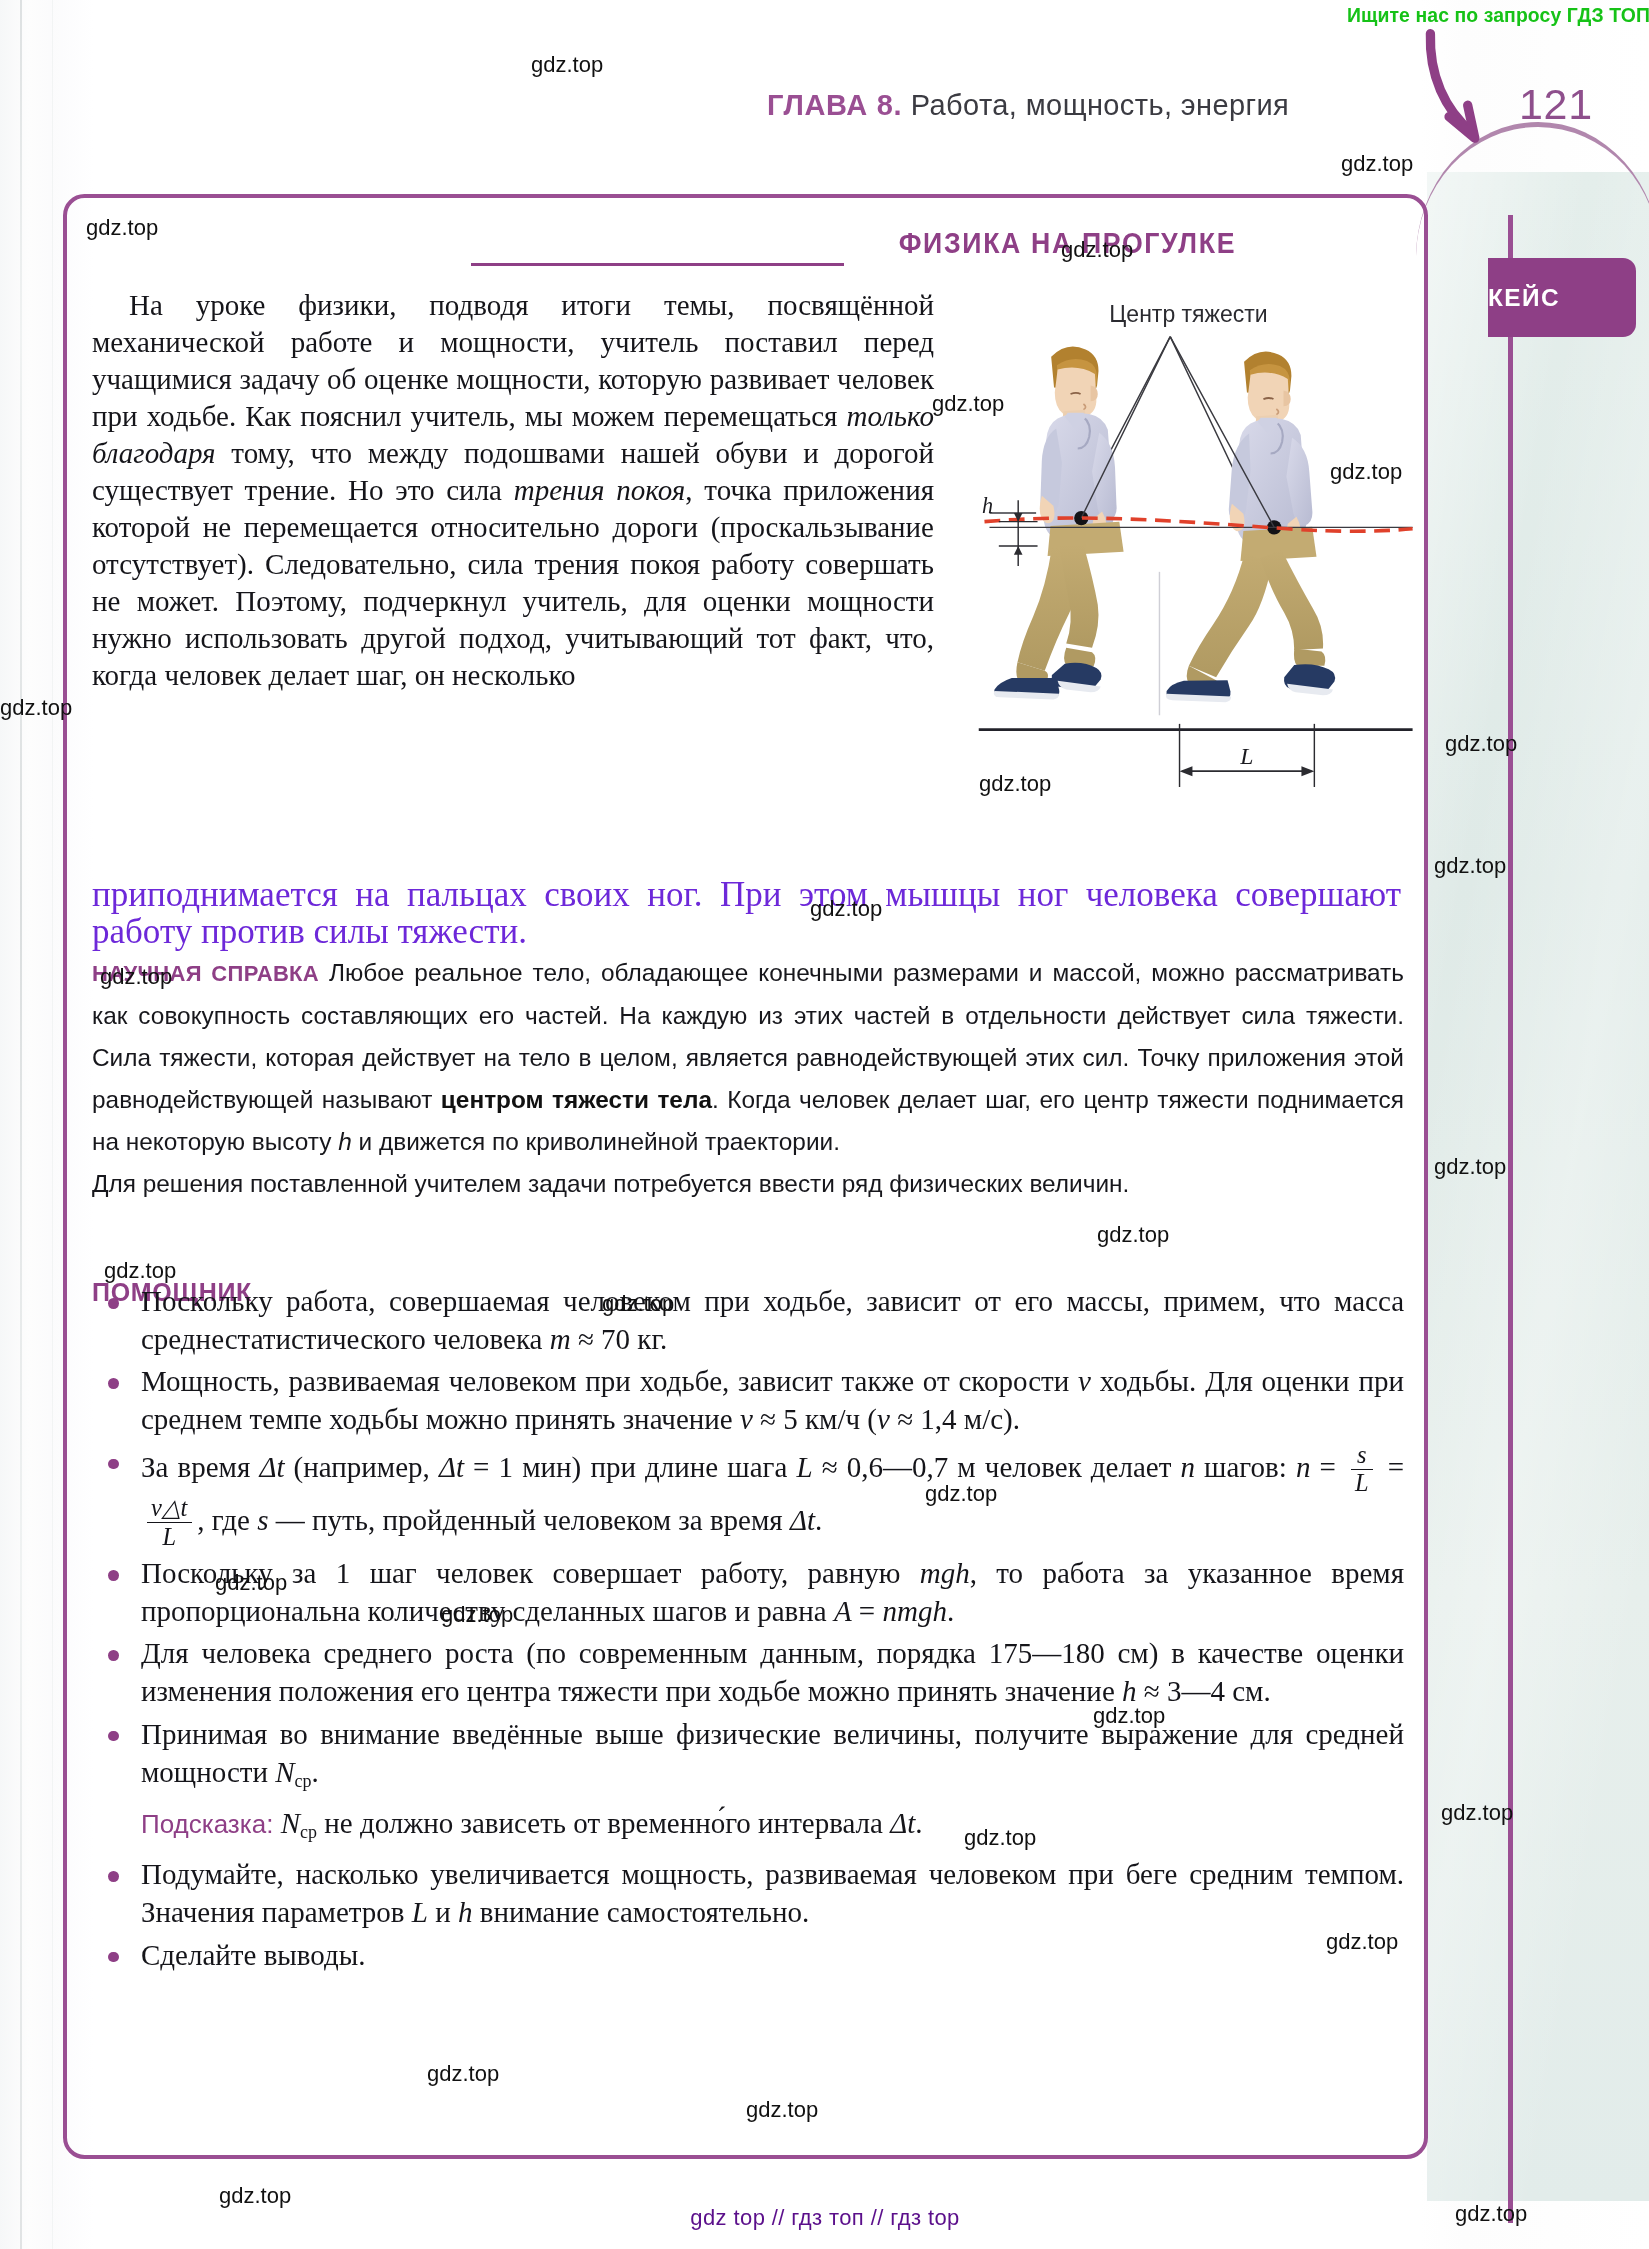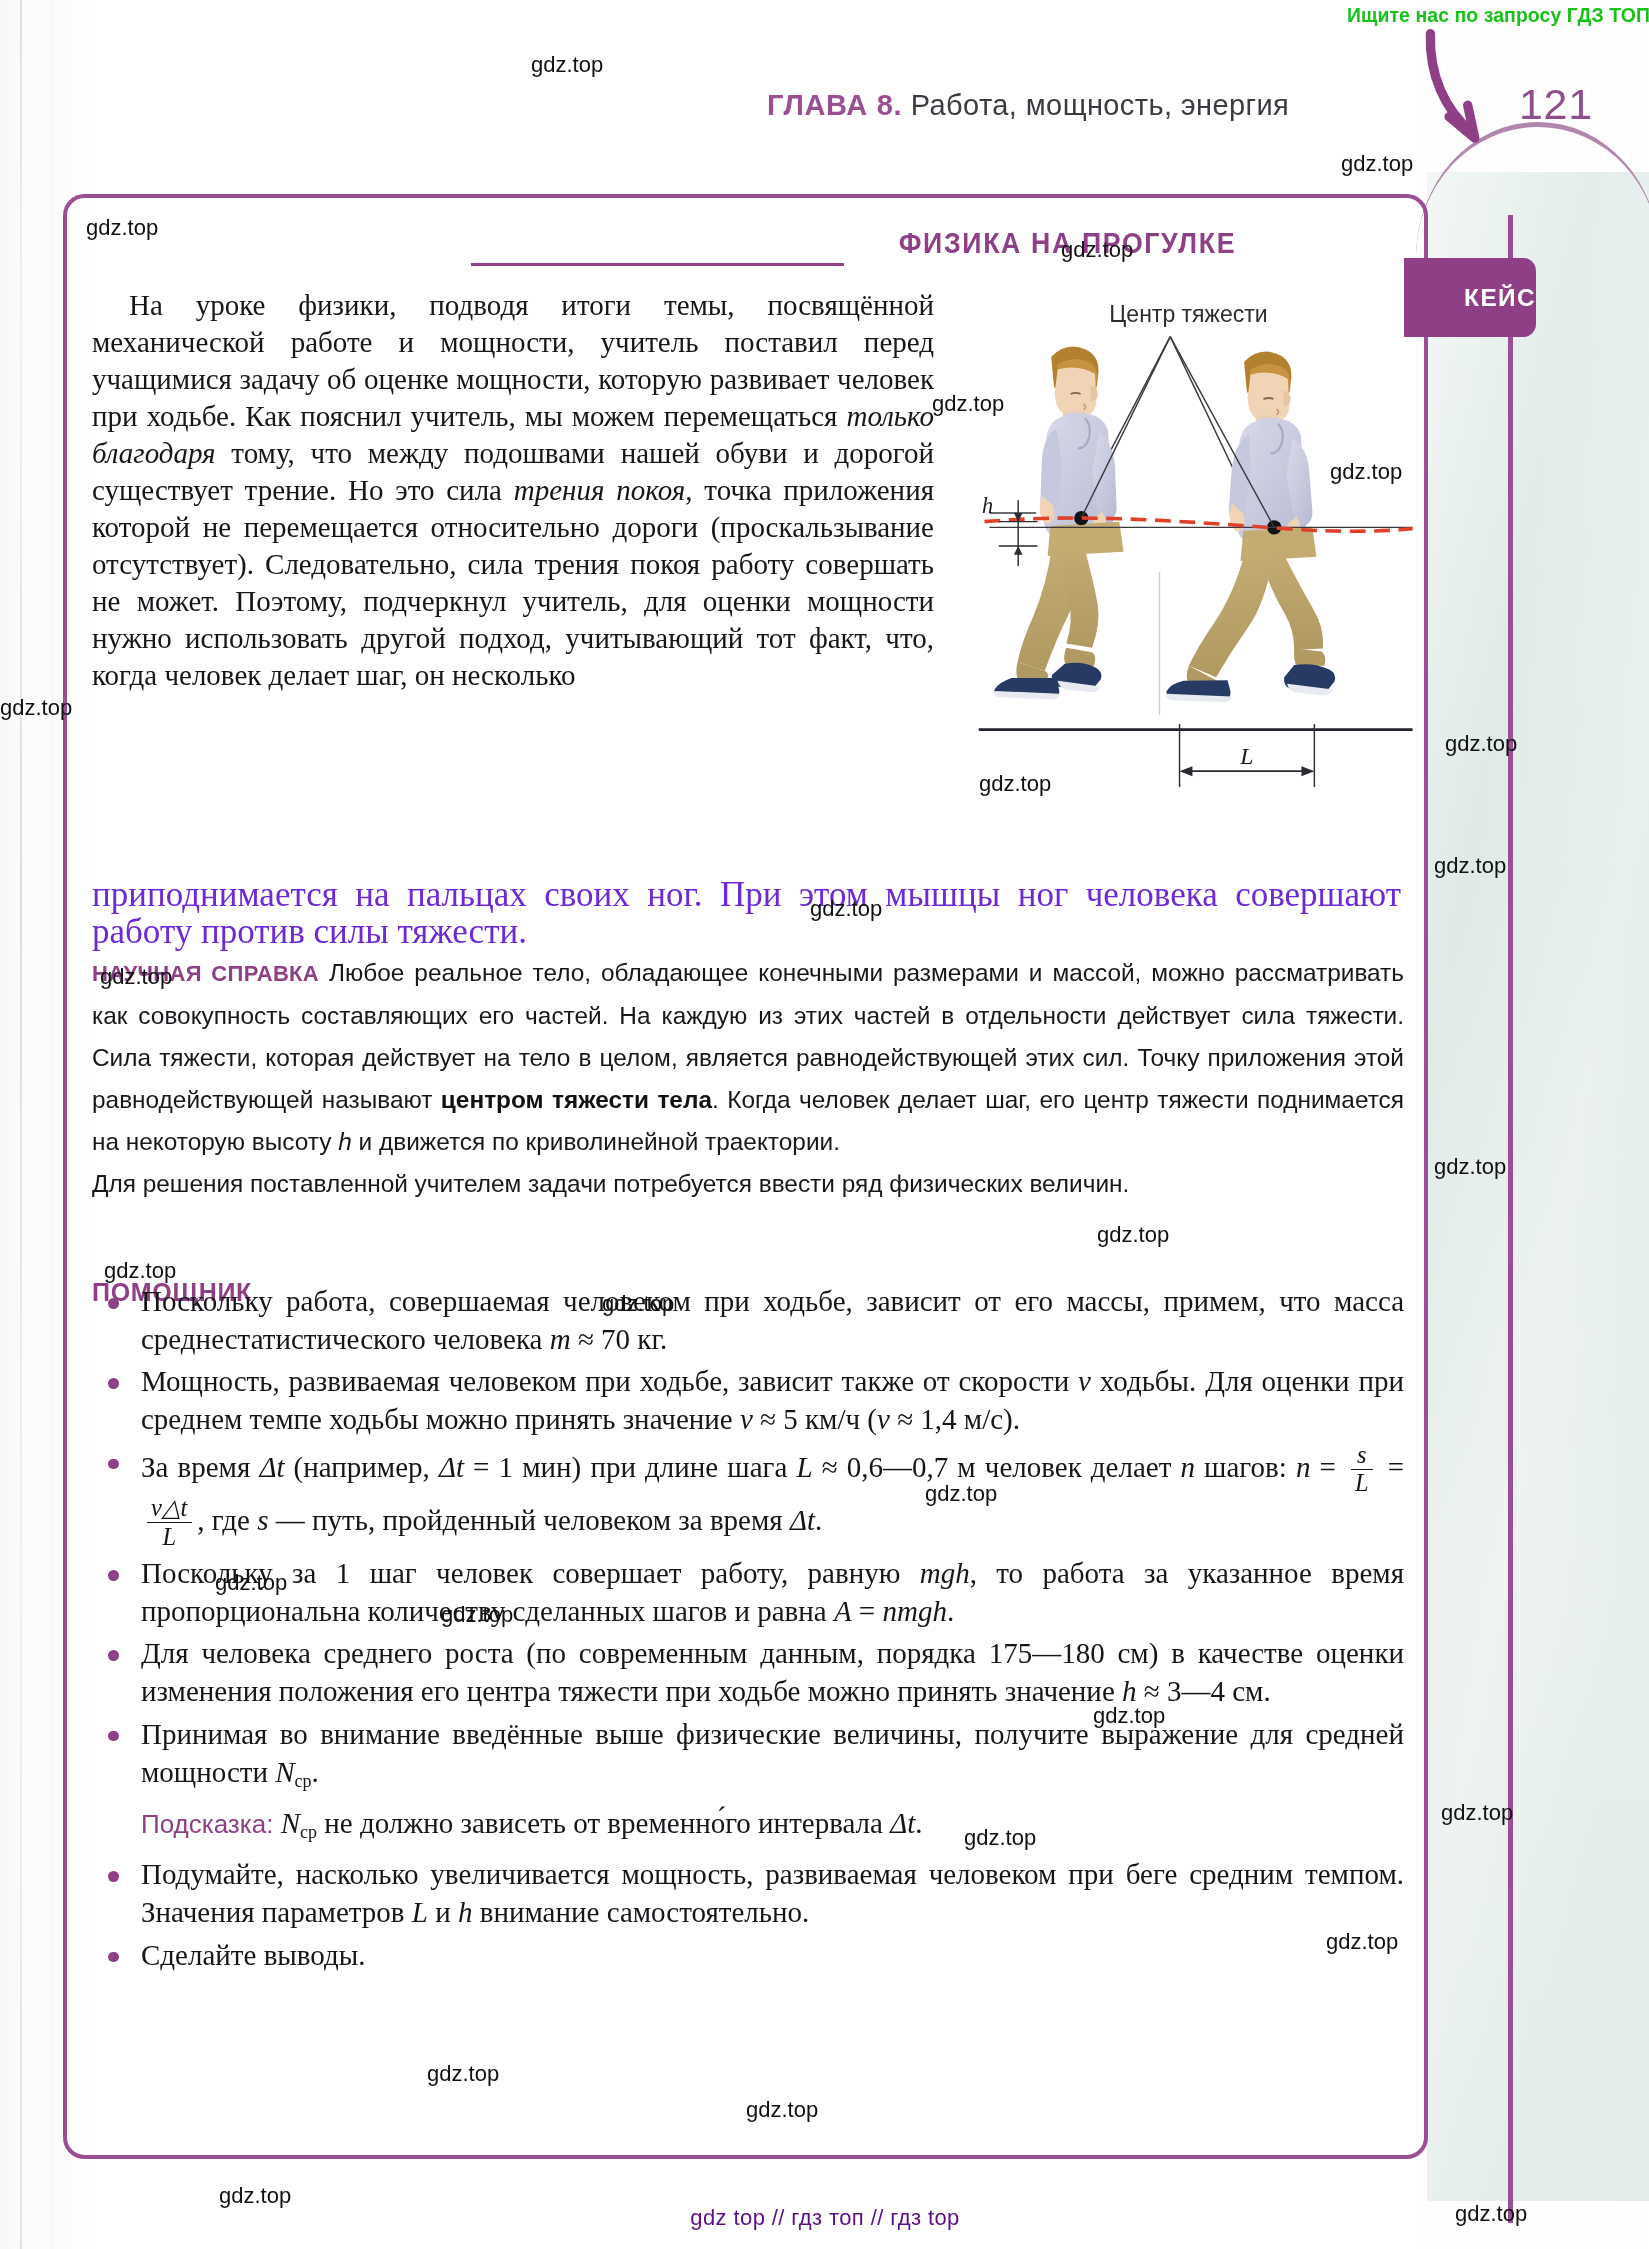--- a/index.html
+++ b/index.html
@@ -68,23 +68,23 @@
   }
   #arrow{position:absolute;left:1423px;top:25px;width:108px;height:129px;}
 
   
   #casebox{
     position:absolute;left:63px;top:194px;width:1365px;height:1965px;
     border:4.3px solid #9a4f93;border-radius:21.5px;
     background:transparent;box-sizing:border-box;
   }
   #keystab{
-    position:absolute;left:1404px;top:258px;width:132px;height:79px;
+    position:absolute;left:1488px;top:258px;width:148px;height:79px;
     background:#8e3f86;border-radius:0 13px 13px 0;
-    display:flex;align-items:center;justify-content:flex-end;
+    display:flex;align-items:center;justify-content:flex-start;
   }
   #keystab span{
     color:#ffffff;font-family:"Liberation Sans",sans-serif;
     font-size:24.4px;font-weight:bold;letter-spacing:1.4px;
   }
 
   
   #secttitle{
     position:absolute;left:63px;top:227px;width:1188px;text-align:right;
   }

